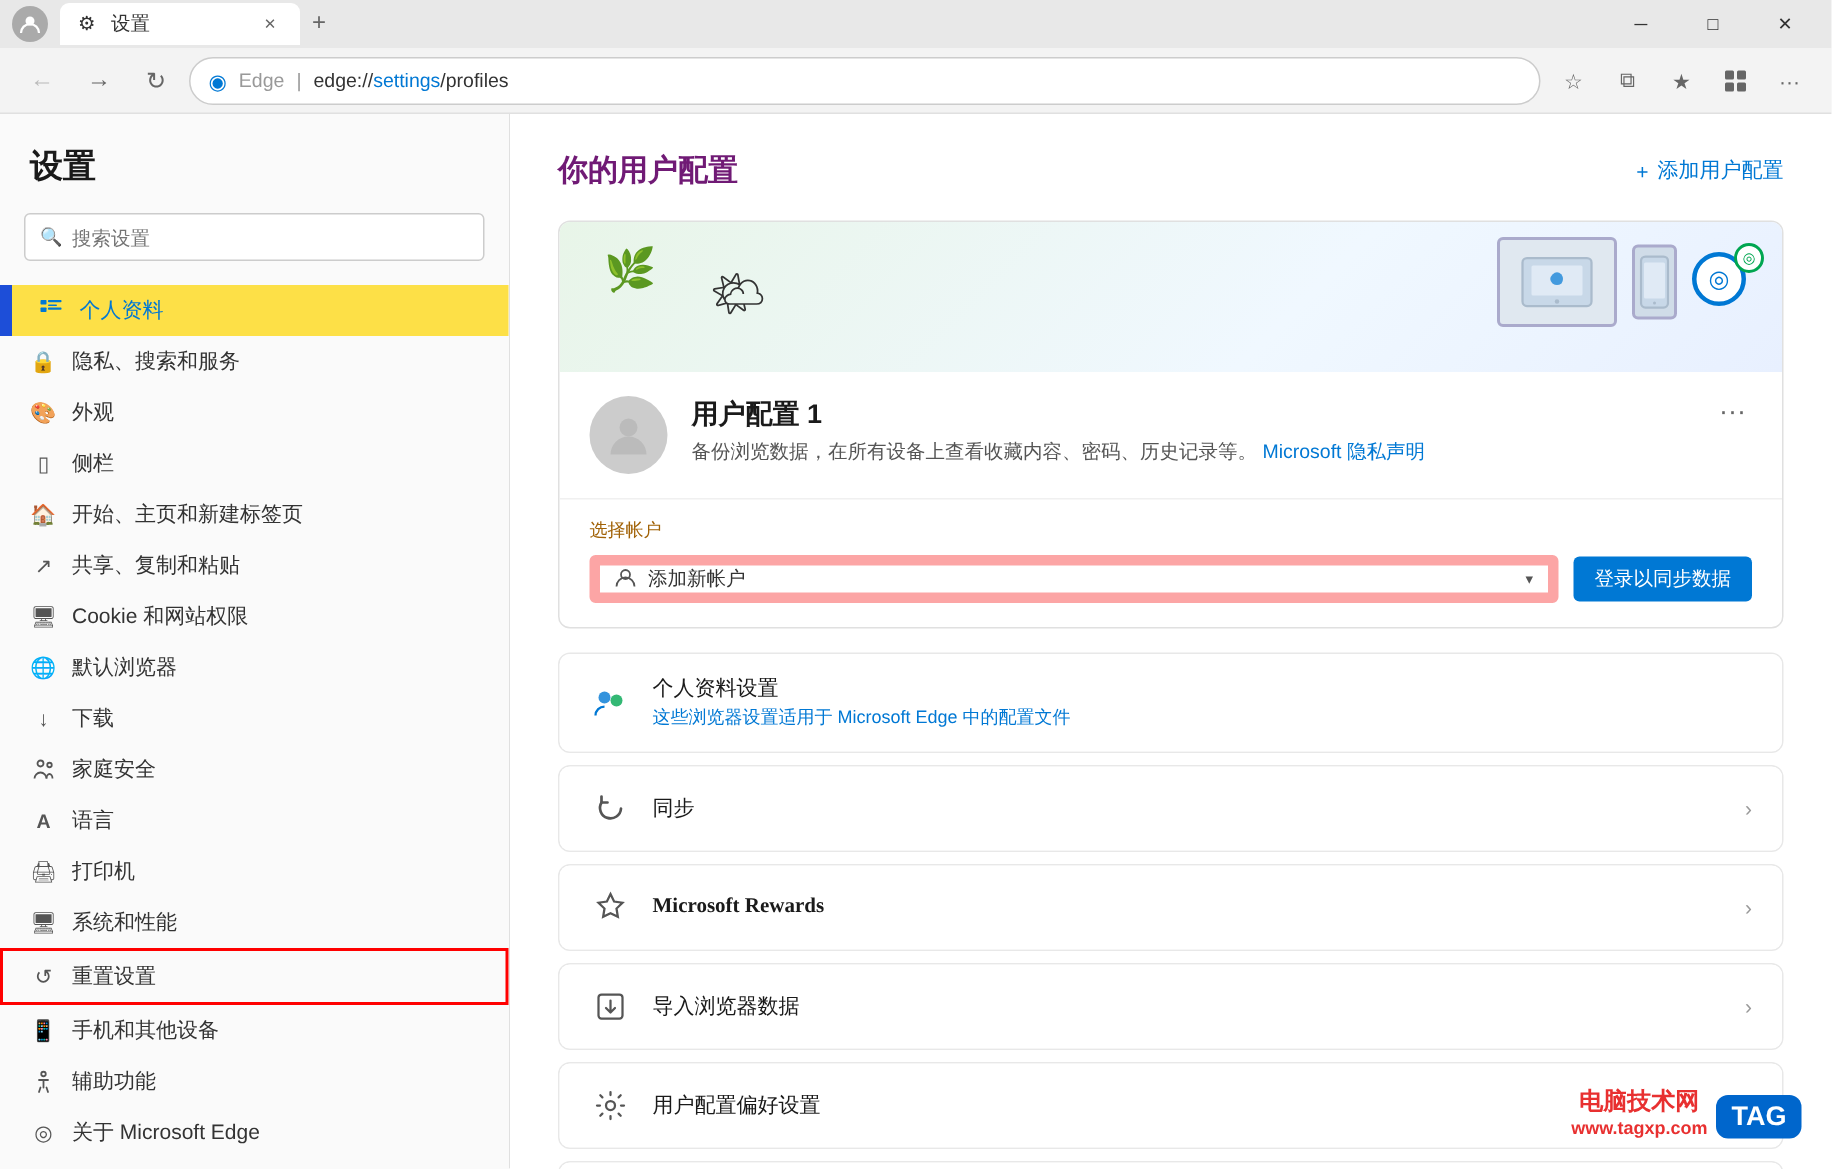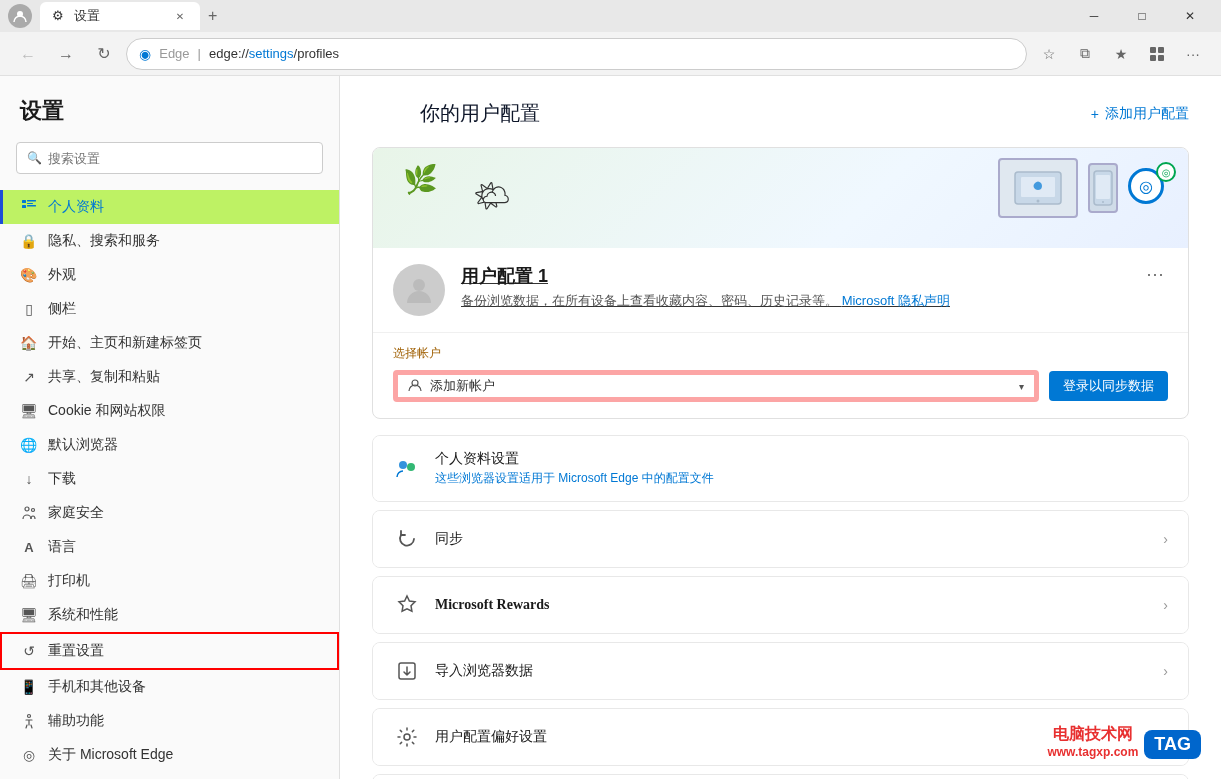--- a/index.html
+++ b/index.html
@@ -116,23 +116,23 @@
       display: flex;
       align-items: center;
       gap: 10px;
       padding: 8px 20px;
       cursor: pointer;
       color: #333;
       font-size: 14px;
       border-radius: 0;
     }
     .nav-item.active {
-      background: #bef264;
+      background: #fde047;
       color: #0078d4;
-      border-left: 3px solid #1d4ed8;
+      border-left: 8px solid #1d4ed8;
       padding-left: 17px;
       font-weight: 500;
     }
     .nav-item.highlighted {
       border: 2px solid red;
     }
     .nav-icon { width: 18px; height: 18px; display: flex; align-items: center; justify-content: center; font-size: 14px; color: #555; flex-shrink: 0; }
     .nav-item.active .nav-icon { color: #0078d4; }
 
     
@@ -143,23 +143,22 @@
       background: white;
     }
     .content-header {
       display: flex;
       align-items: center;
       justify-content: space-between;
       margin-bottom: 20px;
     }
     .content-title {
       font-size: 20px;
-      font-weight: 400;
-      color: #0f172a;
-      margin-left: 48px;
+      font-weight: 700;
+      color: #701a75;
     }
     .add-profile-btn {
       display: flex;
       align-items: center;
       gap: 6px;
       color: #0078d4;
       cursor: pointer;
       font-size: 14px;
       font-weight: 500;
     }
@@ -220,21 +219,20 @@
       left: 100px;
       top: 30px;
       font-size: 30px;
     }
     .profile-info {
       padding: 16px 20px;
       display: flex;
       align-items: flex-start;
       gap: 16px;
       position: relative;
-      text-decoration: underline;
     }
     .profile-avatar {
       width: 52px;
       height: 52px;
       border-radius: 50%;
       background: #ccc;
       display: flex;
       align-items: center;
       justify-content: center;
       font-size: 24px;
@@ -257,21 +255,21 @@
     }
     .account-section {
       padding: 12px 20px 16px;
       border-top: 1px solid #f0f0f0;
     }
     .account-label { font-size: 12px; color: #a16207; margin-bottom: 8px; }
     .account-row { display: flex; align-items: center; gap: 10px; }
     .account-dropdown {
       flex: 1;
       height: 32px;
-      border: 5px solid #fca5a5;
+      border: 7px solid #fca5a5;
       border-radius: 4px;
       display: flex;
       align-items: center;
       padding: 0 10px;
       cursor: pointer;
       background: white;
       gap: 8px;
       font-size: 13px;
     }
     .account-icon { color: #555; font-size: 14px; }

